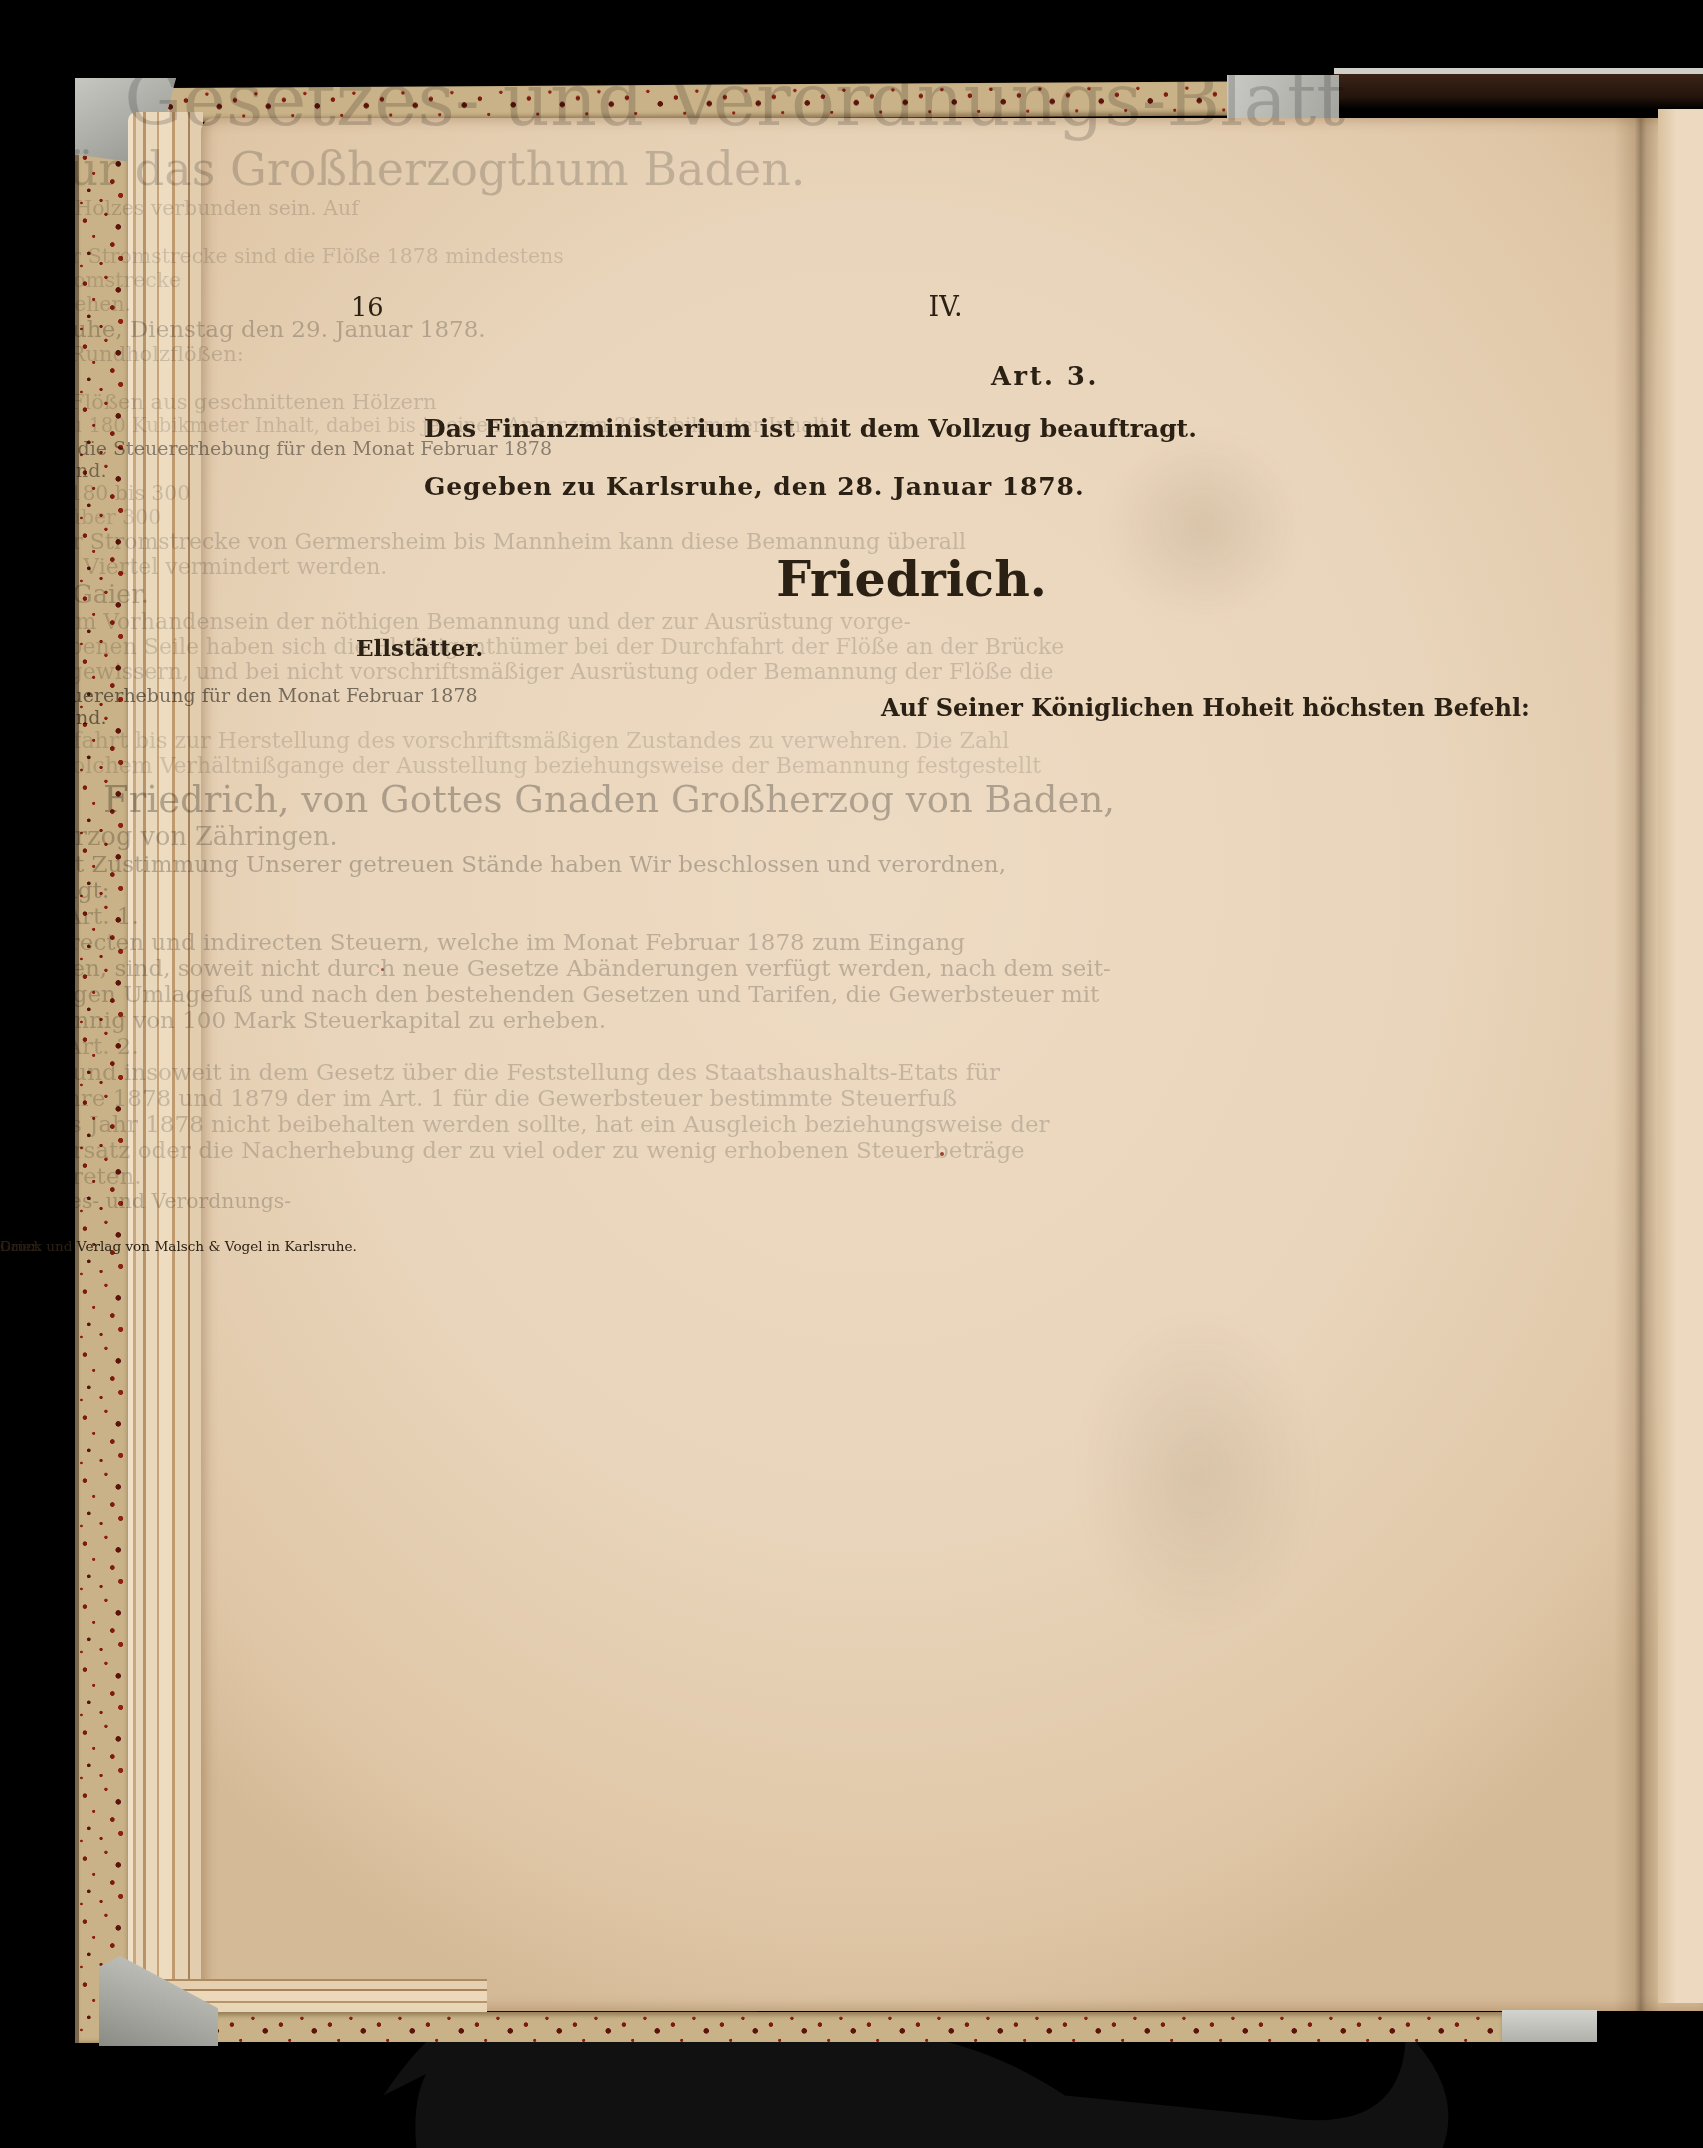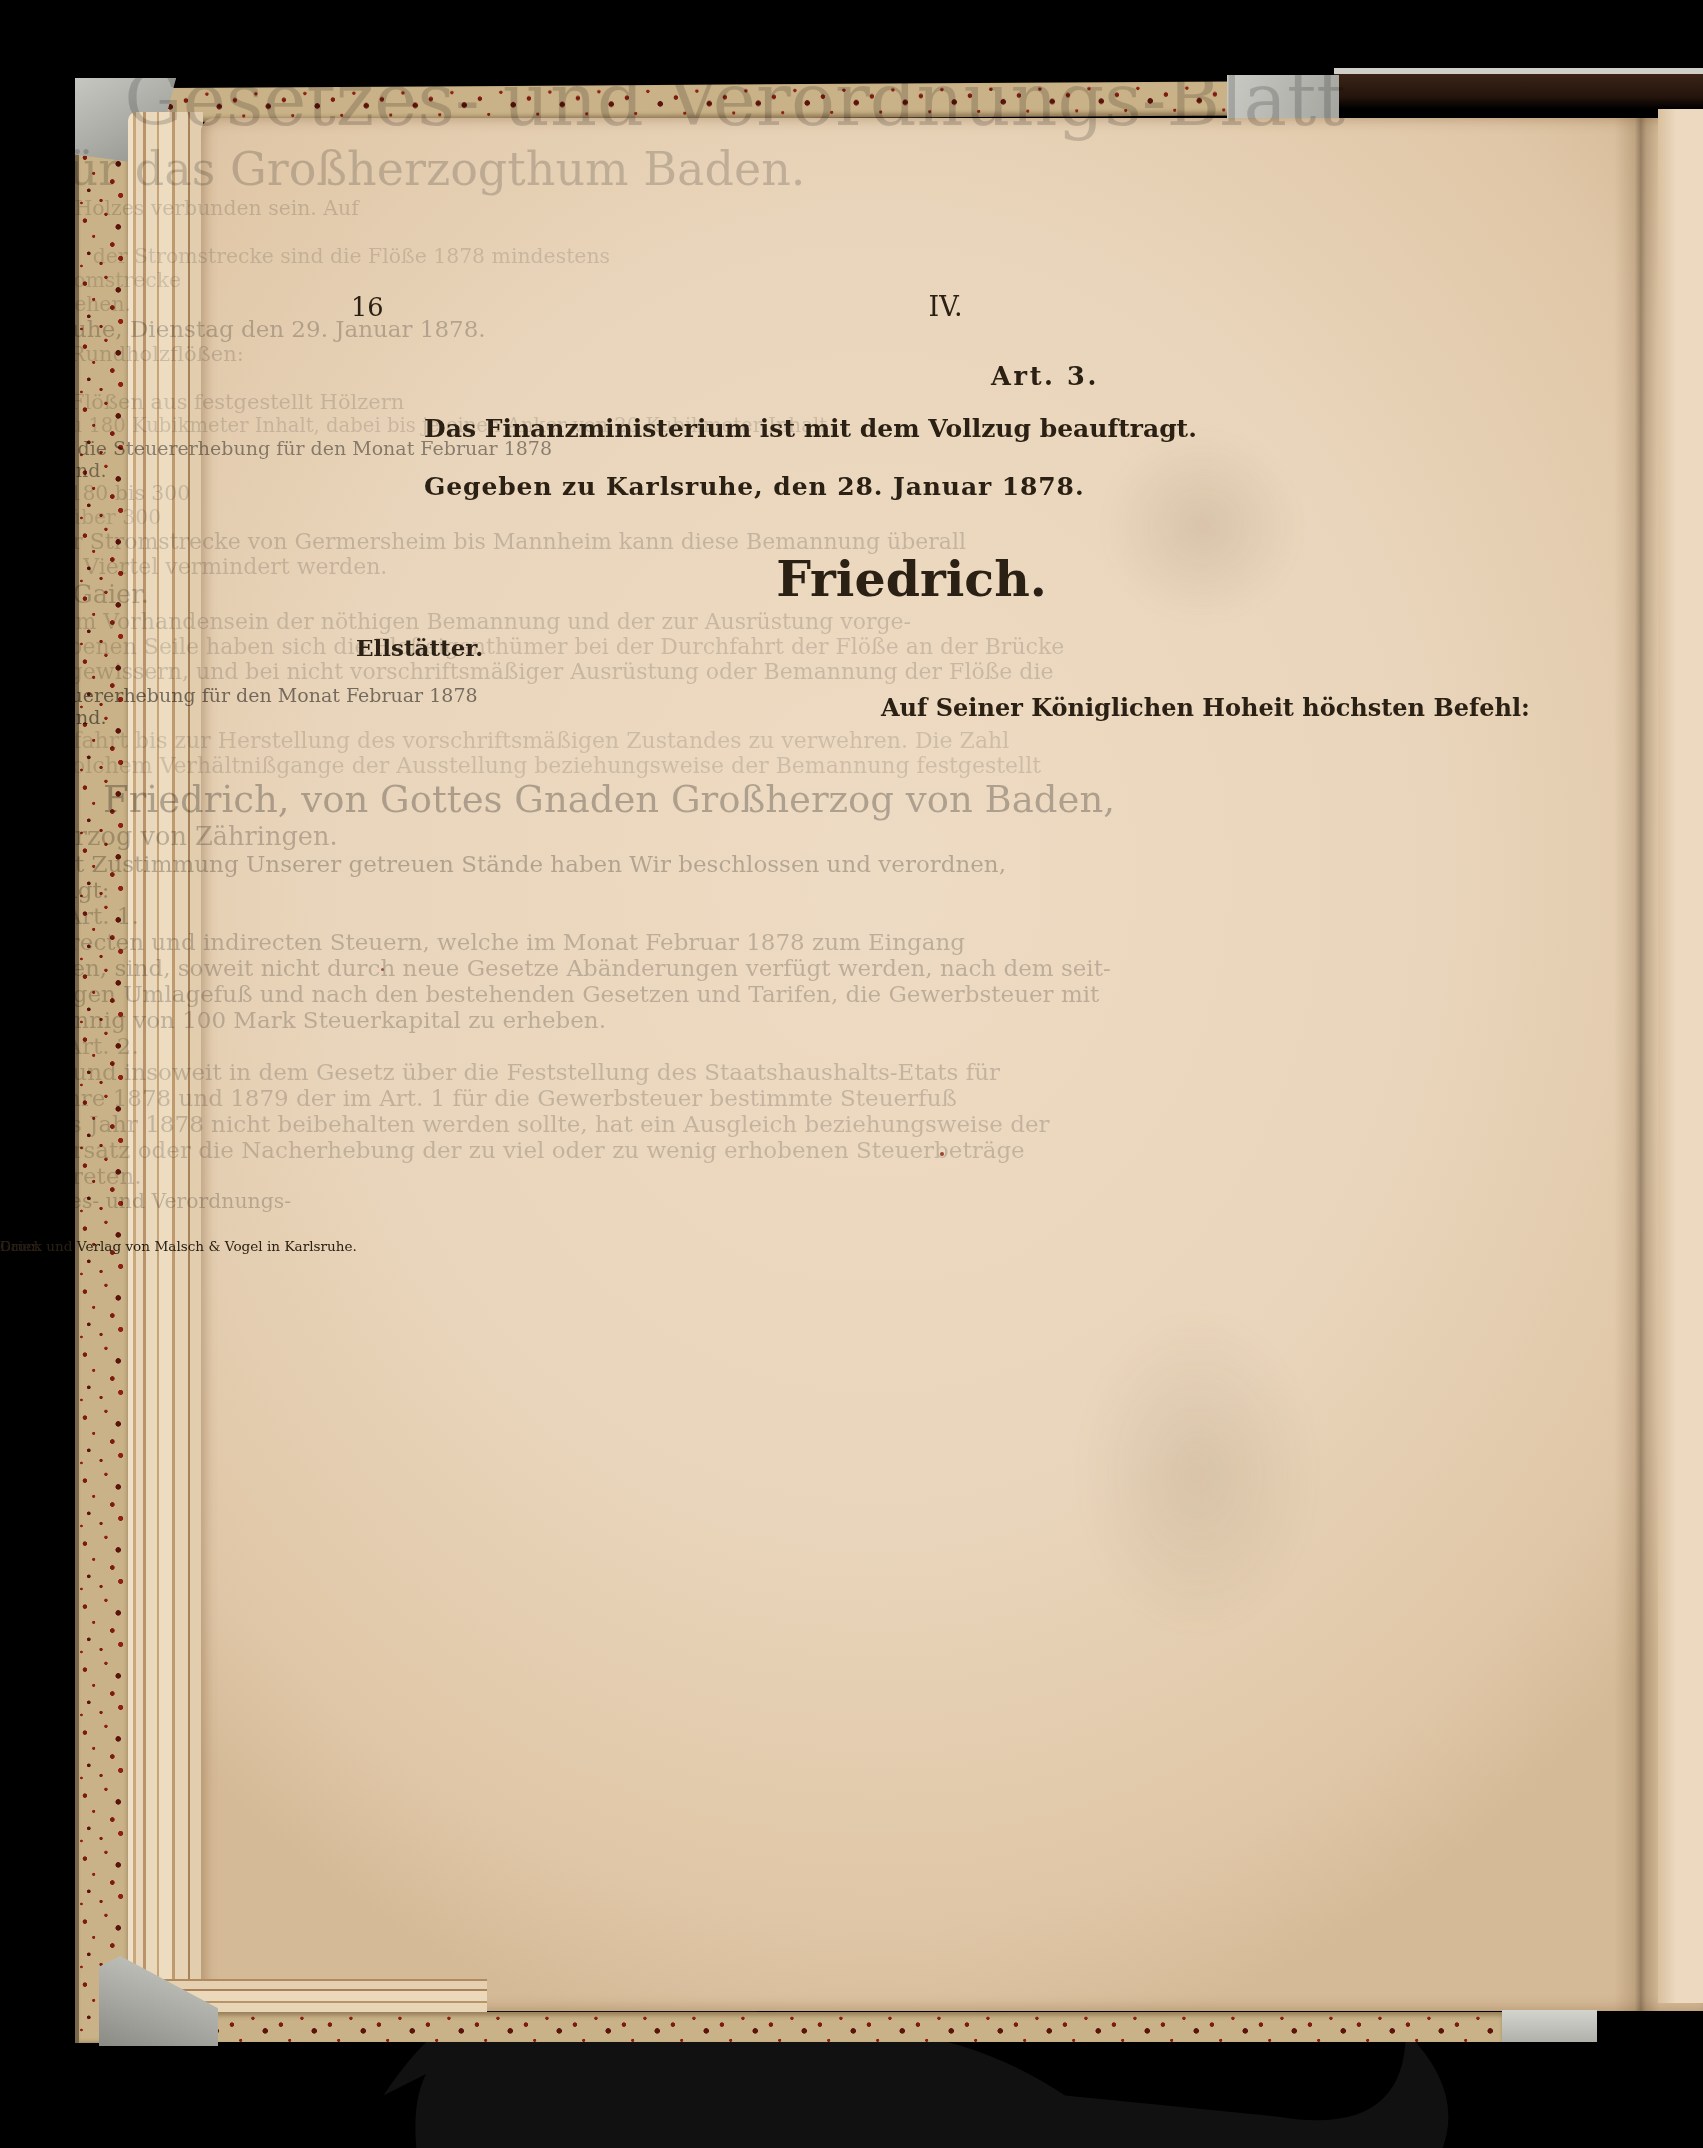--- a/index.html
+++ b/index.html
@@ -120,27 +120,27 @@
   <div id="dot-1" class="dot"></div>
   <div id="dot-2" class="dot"></div>
 
   <div id="ghost-layer">
       <div class="ghost" style="left: 835px; top: 293px; width: 221px; font-size: 29px; opacity: 0.22; text-align: center;">Nr. IV.</div>
       <div class="ghost" style="left: 417px; top: 249px; width: 1167px; font-size: 19.6px; opacity: 0.12; text-align: left;">von Dehnmauern begrenzten Stellen nur mit besonderer Vorsicht befahren werden</div>
       <div class="ghost" style="left: 223px; top: 382px; width: 1470px; font-size: 73px; opacity: 0.16; text-align: center;">Gesetzes- und Verordnungs-Blatt</div>
       <div class="ghost" style="left: 366px; top: 511px; width: 801px; font-size: 46px; opacity: 0.17; text-align: center; padding-left: 28px;">für das Großherzogthum Baden.</div>
       <div class="ghost" style="left: 1052px; top: 504px; width: 610px; font-size: 20.4px; opacity: 0.14; text-align: left;">wollen Holzes verbunden sein. Auf</div>
       <div class="ghost" style="left: 227px; top: 545px; width: 102px; font-size: 20.4px; opacity: 0.14; text-align: left;">teil ,</div>
-      <div class="ghost" style="left: 1052px; top: 543px; width: 610px; font-size: 20.4px; opacity: 0.13; text-align: right;">der Stromstrecke sind die Flöße 1878 mindestens</div>
+      <div class="ghost" style="left: 1052px; top: 543px; width: 610px; font-size: 20.4px; opacity: 0.13; text-align: center;">der Stromstrecke sind die Flöße 1878 mindestens</div>
       <div class="ghost" style="left: 227px; top: 584px; width: 281px; font-size: 20.4px; opacity: 0.13; text-align: left;">der Stromstrecke</div>
       <div class="ghost" style="left: 240px; top: 617px; width: 221px; font-size: 20.4px; opacity: 0.14; text-align: left;">zu bestehen.</div>
       <div class="ghost" style="left: 698px; top: 639px; width: 528px; font-size: 23px; opacity: 0.22; text-align: left;">Karlsruhe, Dienstag den 29. Januar 1878.</div>
       <div class="ghost" style="left: 443px; top: 692px; width: 409px; font-size: 21px; opacity: 0.15; text-align: left;">A. Bei Rundholzflößen:</div>
       <div class="ghost" style="left: 894px; top: 719px; width: 111px; font-size: 20.4px; opacity: 0.22; text-align: left;">Inhalt.</div>
-      <div class="ghost" style="left: 426px; top: 746px; width: 647px; font-size: 21px; opacity: 0.14; text-align: left;">B. Bei Flößen aus festgestellt Hölzern</div>
+      <div class="ghost" style="left: 426px; top: 746px; width: 647px; font-size: 21px; opacity: 0.14; text-align: left;">B. Bei Flößen aus geschnittenen Hölzern</div>
       <div class="ghost" style="left: 426px; top: 772px; width: 1056px; font-size: 19.6px; opacity: 0.13; text-align: left;">a. bis zu 180 Kubikmeter Inhalt, dabei bis je einen Anker von 20 Kubikmeter Inhalt</div>
       <div class="ghost dark" style="left: 729px; top: 773px; width: 630px; font-size: 19px; opacity: 0.42; text-align: left;">Gesetz: die Steuererhebung für den Monat Februar 1878 betreffend.</div>
       <div class="ghost" style="left: 474px; top: 801px; width: 281px; font-size: 20.4px; opacity: 0.15; text-align: left;">b. von 180 bis 300</div>
       <div class="ghost" style="left: 474px; top: 838px; width: 247px; font-size: 20.4px; opacity: 0.12; text-align: left;">c. von über 300</div>
       <div class="ghost" style="left: 341px; top: 857px; width: 1278px; font-size: 22px; opacity: 0.16; text-align: left;">Auf der Stromstrecke von Germersheim bis Mannheim kann diese Bemannung überall</div>
       <div class="ghost" style="left: 324px; top: 891px; width: 511px; font-size: 22px; opacity: 0.15; text-align: left;">um ein Viertel vermindert werden.</div>
       <div class="ghost" style="left: 750px; top: 906px; width: 221px; font-size: 25.6px; opacity: 0.2; text-align: center;">Gaier.</div>
       <div class="ghost" style="left: 328px; top: 934px; width: 1333px; font-size: 22px; opacity: 0.15; text-align: left;">Von dem Vorhandensein der nöthigen Bemannung und der zur Ausrüstung vorge-</div>
       <div class="ghost" style="left: 328px; top: 968px; width: 1333px; font-size: 22px; opacity: 0.14; text-align: left;">schriebenen Seile haben sich die Floßeigenthümer bei der Durchfahrt der Flöße an der Brücke</div>
       <div class="ghost" style="left: 328px; top: 1002px; width: 1333px; font-size: 22px; opacity: 0.15; text-align: left;">zu vergewissern, und bei nicht vorschriftsmäßiger Ausrüstung oder Bemannung der Flöße die</div>

